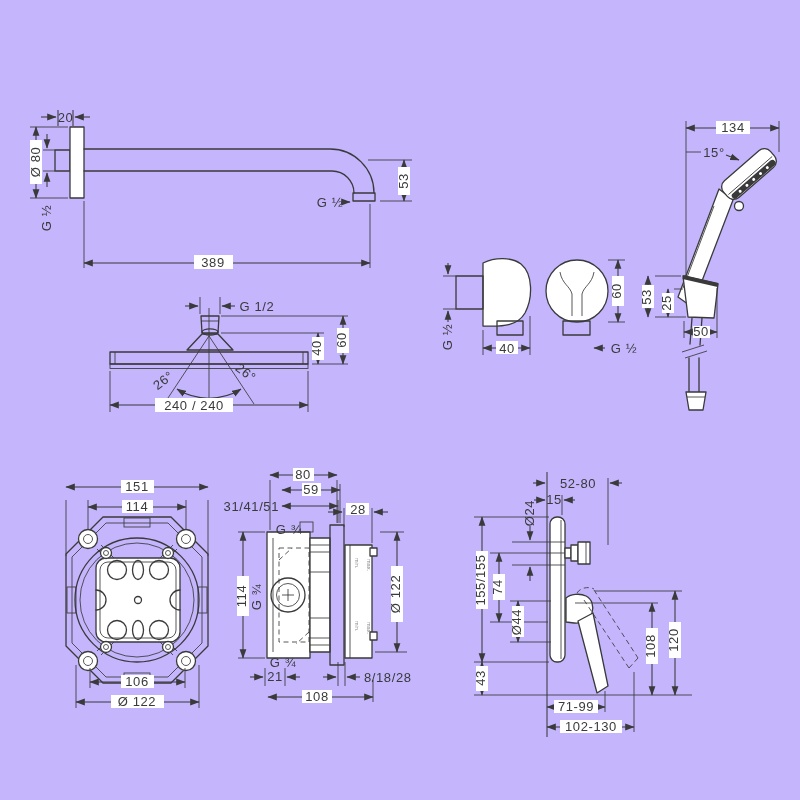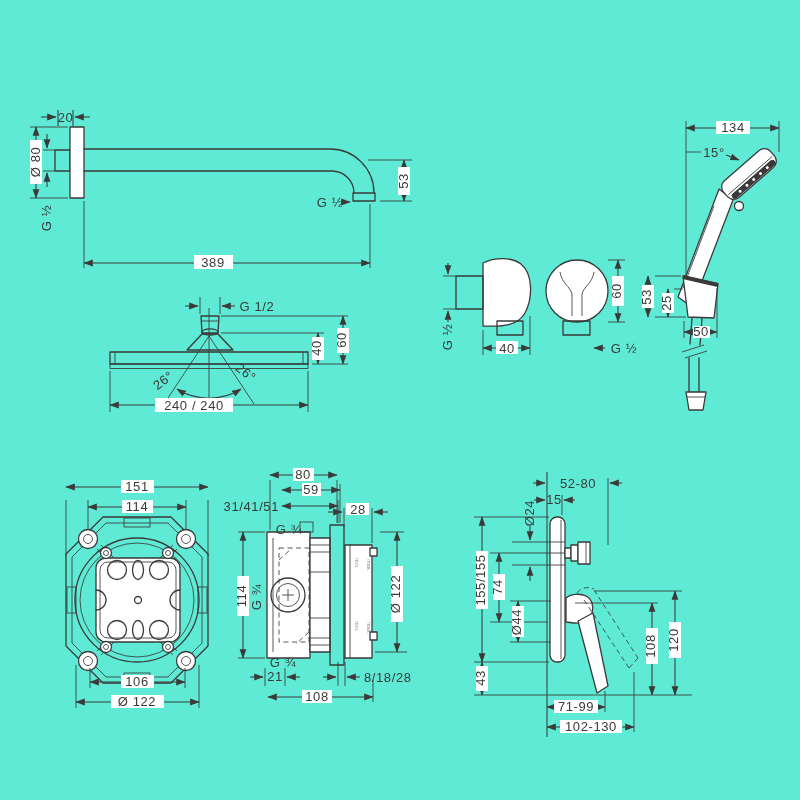--- a/index.html
+++ b/index.html
@@ -1,16 +1,16 @@
 <!DOCTYPE html>
 <html><head>
 <meta charset="utf-8">
 <style>
   html,body{margin:0;padding:0;background:#fff;}
-  .stage{width:800px;height:800px;background:#5eead4;position:relative;overflow:hidden;}
+  .stage{width:800px;height:800px;background:#c4b5fd;position:relative;overflow:hidden;}
   svg{display:block;}
   .ln{fill:none;stroke:#3a3a3a;stroke-width:1.3;stroke-linecap:round;stroke-linejoin:round;}
   .tn{fill:none;stroke:#3a3a3a;stroke-width:0.85;}
   .dm{fill:none;stroke:#3a3a3a;stroke-width:1.05;}
   .ds{stroke-dasharray:5 3.5;}
   .wf{fill:#fff;stroke:#3a3a3a;stroke-width:1.3;stroke-linejoin:round;}
   .inkf{fill:#3a3a3a;stroke:none;}
   text{font-family:"Liberation Sans",sans-serif;font-size:13px;fill:#3a3a3a;letter-spacing:.6px;}
   .sm{font-size:5.5px;fill:#8a8a8a;letter-spacing:0;}
   .gap{fill:#fff;stroke:none;}

